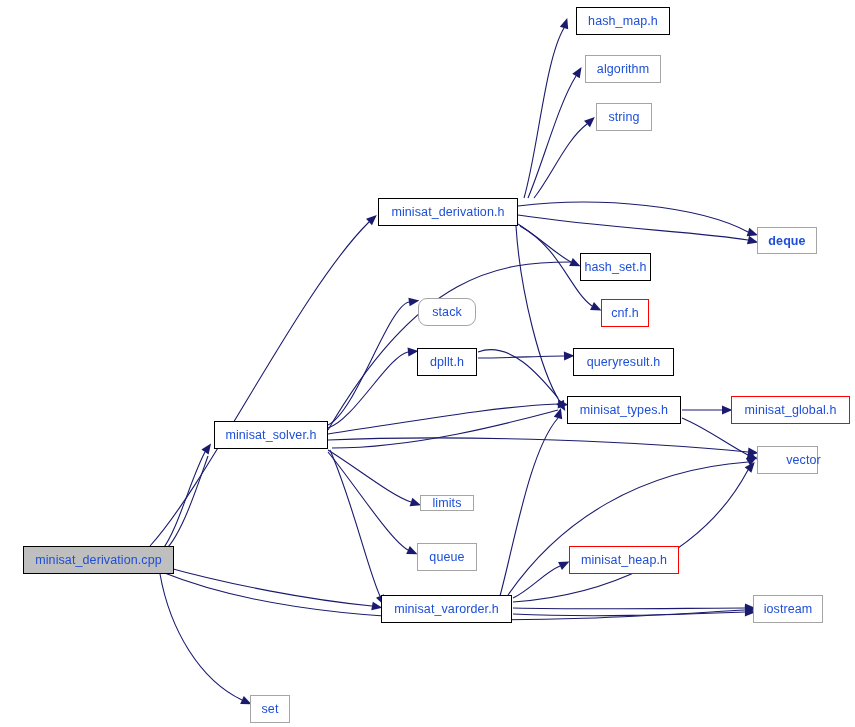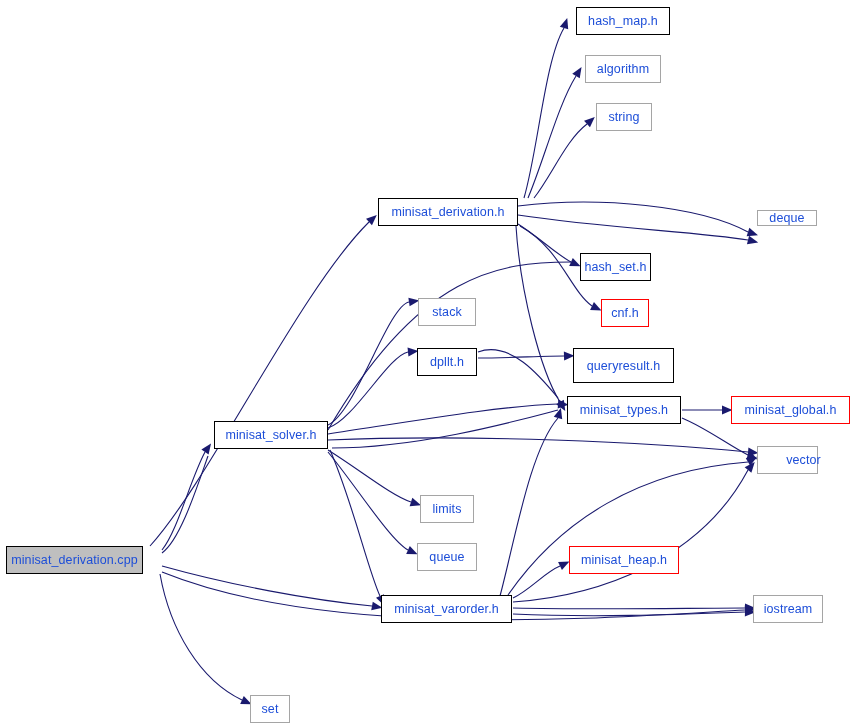--- a/index.html
+++ b/index.html
@@ -125,69 +125,69 @@
         <polygon class="edge-head" points="0,-4.4 10.5,0 0,4.4" transform="translate(748,455) rotate(24)"></polygon>
         <polygon class="edge-head" points="0,-4.4 10.5,0 0,4.4" transform="translate(560,566) rotate(334)"></polygon>
         <polygon class="edge-head" points="0,-4.4 10.5,0 0,4.4" transform="translate(558,418) rotate(286)"></polygon>
         <polygon class="edge-head" points="0,-4.4 10.5,0 0,4.4" transform="translate(748,470) rotate(310)"></polygon>
         <polygon class="edge-head" points="0,-4.4 10.5,0 0,4.4" transform="translate(745,608) rotate(0)"></polygon>
         <polygon class="edge-head" points="0,-4.4 10.5,0 0,4.4" transform="translate(745,612) rotate(2)"></polygon>
         <polygon class="edge-head" points="0,-4.4 10.5,0 0,4.4" transform="translate(748,462) rotate(330)"></polygon>
       </g>
   </svg>
   <div id="nodes-layer">
-      <div class="gnode root" style="left: 6px; top: 546px; width: 137px; height: 28px;">
+      <div class="gnode root" style="left: 23px; top: 546px; width: 151px; height: 28px;">
         <span class="gnode-label">minisat_derivation.cpp</span>
       </div>
       <div class="gnode" style="left: 214px; top: 421px; width: 114px; height: 28px;">
         <span class="gnode-label">minisat_solver.h</span>
       </div>
       <div class="gnode" style="left: 378px; top: 198px; width: 140px; height: 28px;">
         <span class="gnode-label">minisat_derivation.h</span>
       </div>
       <div class="gnode" style="left: 381px; top: 595px; width: 131px; height: 28px;">
         <span class="gnode-label">minisat_varorder.h</span>
       </div>
       <div class="gnode" style="left: 576px; top: 7px; width: 94px; height: 28px;">
         <span class="gnode-label">hash_map.h</span>
       </div>
       <div class="gnode system" style="left: 585px; top: 55px; width: 76px; height: 28px;">
         <span class="gnode-label">algorithm</span>
       </div>
       <div class="gnode system" style="left: 596px; top: 103px; width: 56px; height: 28px;">
         <span class="gnode-label">string</span>
       </div>
-      <div class="gnode system" style="left: 757px; top: 210px; width: 60px; height: 16px;">
+      <div class="gnode system" style="left: 757px; top: 227px; width: 60px; height: 27px; font-weight: bold;">
         <span class="gnode-label">deque</span>
       </div>
       <div class="gnode" style="left: 580px; top: 253px; width: 71px; height: 28px;">
         <span class="gnode-label">hash_set.h</span>
       </div>
-      <div class="gnode system" style="left: 418px; top: 298px; width: 58px; height: 28px;">
+      <div class="gnode system" style="left: 418px; top: 298px; width: 58px; height: 28px; border-radius: 9px;">
         <span class="gnode-label">stack</span>
       </div>
       <div class="gnode expandable" style="left: 601px; top: 299px; width: 48px; height: 28px;">
         <span class="gnode-label">cnf.h</span>
       </div>
       <div class="gnode" style="left: 417px; top: 348px; width: 60px; height: 28px;">
         <span class="gnode-label">dpllt.h</span>
       </div>
-      <div class="gnode" style="left: 573px; top: 348px; width: 101px; height: 35px;">
+      <div class="gnode" style="left: 573px; top: 348px; width: 101px; height: 28px;">
         <span class="gnode-label">queryresult.h</span>
       </div>
       <div class="gnode" style="left: 567px; top: 396px; width: 114px; height: 28px;">
         <span class="gnode-label">minisat_types.h</span>
       </div>
       <div class="gnode expandable" style="left: 731px; top: 396px; width: 119px; height: 28px;">
         <span class="gnode-label">minisat_global.h</span>
       </div>
       <div class="gnode system" style="left: 757px; top: 446px; width: 61px; height: 28px; padding-left: 32px;">
         <span class="gnode-label">vector</span>
       </div>
-      <div class="gnode system" style="left: 420px; top: 495px; width: 54px; height: 28px;">
+      <div class="gnode system" style="left: 420px; top: 495px; width: 54px; height: 16px;">
         <span class="gnode-label">limits</span>
       </div>
       <div class="gnode system" style="left: 417px; top: 543px; width: 60px; height: 28px;">
         <span class="gnode-label">queue</span>
       </div>
       <div class="gnode expandable" style="left: 569px; top: 546px; width: 110px; height: 28px;">
         <span class="gnode-label">minisat_heap.h</span>
       </div>
       <div class="gnode system" style="left: 753px; top: 595px; width: 70px; height: 28px;">
         <span class="gnode-label">iostream</span>

